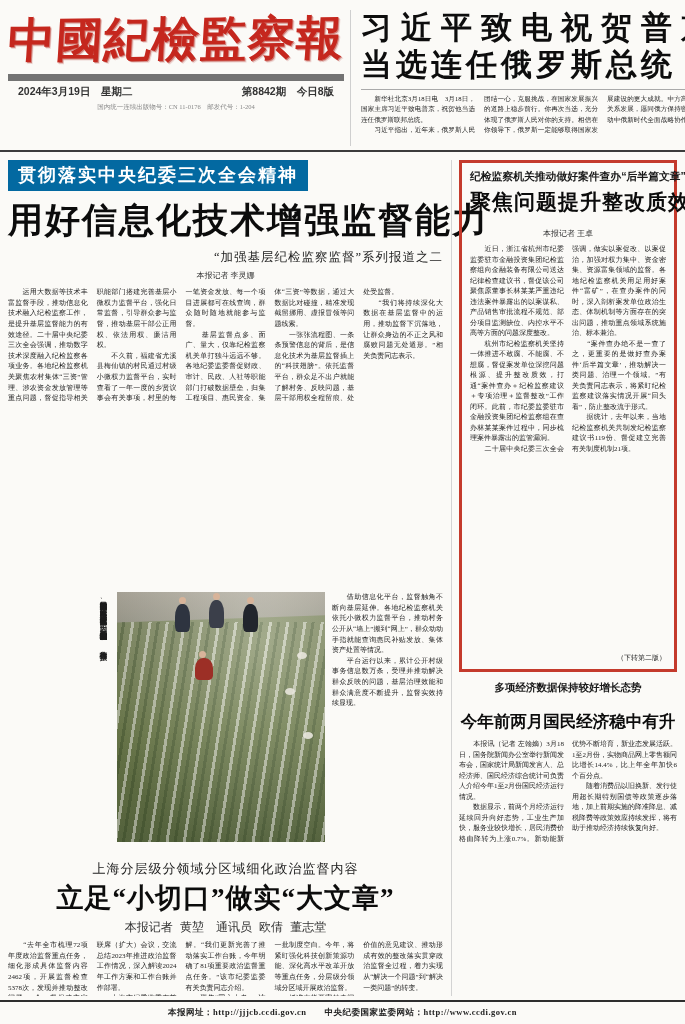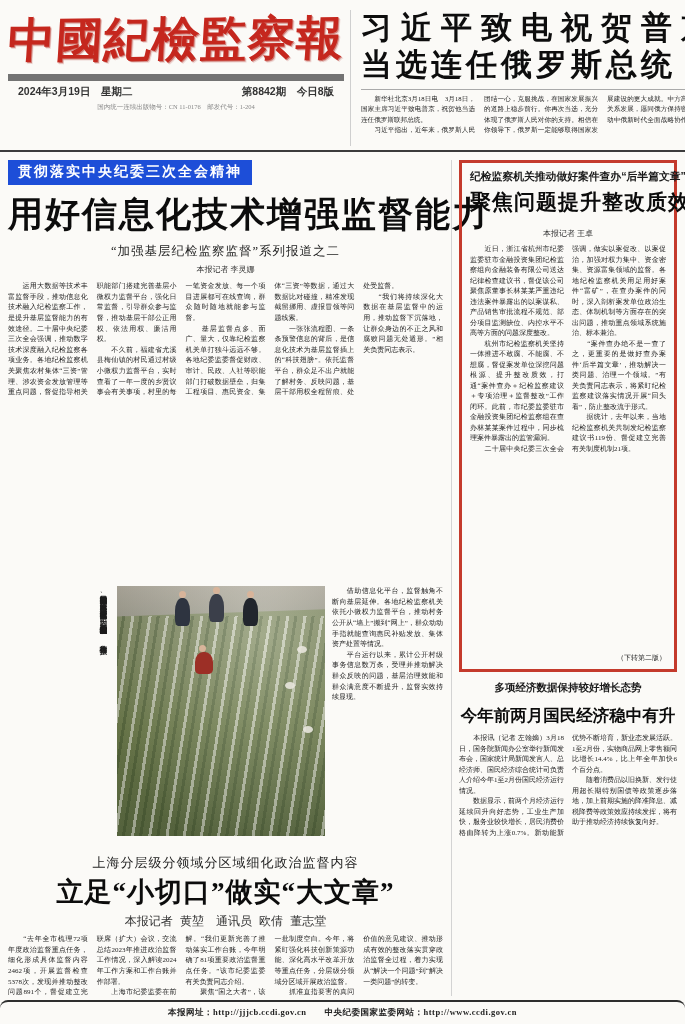--- a/index.html
+++ b/index.html
@@ -25,26 +25,26 @@
   .top-headline .l2 { display:block; font-size:31px; letter-spacing:4px; }
   .top-body { border-top:1px solid #aaa; margin-top:6px; padding-top:4px;
     font-size:6.6px; line-height:1.55; text-align:justify; column-count:3; column-gap:9px;
     height:56px; overflow:hidden; white-space:pre-line; color:#222; }
 
   
   .main { flex:1; display:flex; gap:8px; padding:8px 8px 4px 8px; overflow:hidden; }
   .left-col { flex:1; min-width:0; display:flex; flex-direction:column; }
   .right-col { width:226px; display:flex; flex-direction:column; border-left:1px solid #d3d3d3; padding-left:7px; }
 
-  .badge { display:inline-block; align-self:flex-start; background:#1d4ed8; color:#fff;
-    font-family:"Liberation Sans",sans-serif; font-weight:bold; font-size:14px; letter-spacing:2px;
+  .badge { display:inline-block; align-self:flex-start; background:#0369a1; color:#fff;
+    font-family:"Liberation Sans",sans-serif; font-weight:bold; font-size:18px; letter-spacing:2px;
     padding:3px 10px 4px 10px; }
   .main-headline { font-family:"Liberation Sans",sans-serif; font-weight:900; font-size:35px;
     letter-spacing:2px; text-align:center; color:#0c0c0c; margin-top:6px; white-space:nowrap; }
-  .sub-title { text-align:center; font-size:12.5px; color:#222; margin-top:5px; letter-spacing:1px; }
+  .sub-title { text-align:right; font-size:12.5px; color:#222; margin-top:5px; letter-spacing:1px; }
   .byline { text-align:center; font-size:8px; color:#333; margin-top:4px; }
 
   .body-cols { font-size:7px; line-height:1.52; text-align:justify; white-space:pre-line;
     column-count:5; column-gap:9px; overflow:hidden; color:#1d1d1d; }
   .body-main { height:300px; margin-top:6px; }
 
   .photo-band { display:flex; gap:7px; margin-top:5px; height:250px; }
   .caption-v { width:102px; height:100%; writing-mode:vertical-rl; font-size:7.4px; line-height:1.9;
     color:#1d1d1d; text-align:justify; overflow:hidden; padding-top:4px; }
   .caption-credit { display:inline-block; font-weight:bold; margin-top:10px; }
@@ -74,27 +74,27 @@
   .box-headline { text-align:center; font-weight:900; font-size:21px; letter-spacing:1px;
     color:#0c0c0c; margin-top:4px; white-space:nowrap; }
   .box-byline { text-align:center; font-size:8px; color:#333; margin:12px 0 5px 0; }
   .box-body { flex:1; min-height:0; font-size:7px; line-height:1.5; text-align:justify;
     white-space:pre-line; column-count:2; column-gap:8px; overflow:hidden; color:#1d1d1d; }
   .box-cont { text-align:right; font-size:7px; color:#222; margin-top:3px; }
 
   .eco { flex:1; min-height:0; display:flex; flex-direction:column; margin-top:9px; }
   .eco-kicker { text-align:center; font-family:"Liberation Sans",sans-serif; font-weight:bold;
     font-size:10.5px; color:#1a1a1a; white-space:nowrap; }
-  .eco-headline { text-align:center; font-weight:900; font-size:16.5px; color:#0c0c0c; margin-top:10px; white-space:nowrap;font-family:Liberation Mono, monospace; }
+  .eco-headline { text-align:center; font-weight:900; font-size:16.5px; color:#0c0c0c; margin-top:16px; white-space:nowrap;font-family:Liberation Mono, monospace; }
   .eco-body { flex:1; min-height:0; margin-top:6px; font-size:7px; line-height:1.5; text-align:justify;
     white-space:pre-line; column-count:2; column-gap:8px; overflow:hidden; color:#1d1d1d; }
 
   
   .footer { border-top:2px solid #2e2e2e; height:24px; display:flex; align-items:center; justify-content:center;
-    font-size:8.5px; font-weight:bold; color:#222; letter-spacing:.5px;border-radius:8px; }
+    font-size:8.5px; font-weight:bold; color:#222; letter-spacing:.5px; }
 </style>
 </head>
 <body>
 
 <div class="page">
 
   <div class="header">
     <div class="mast-left">
       <div class="mast-title">中國紀檢監察報</div>
       <div class="mast-date">

